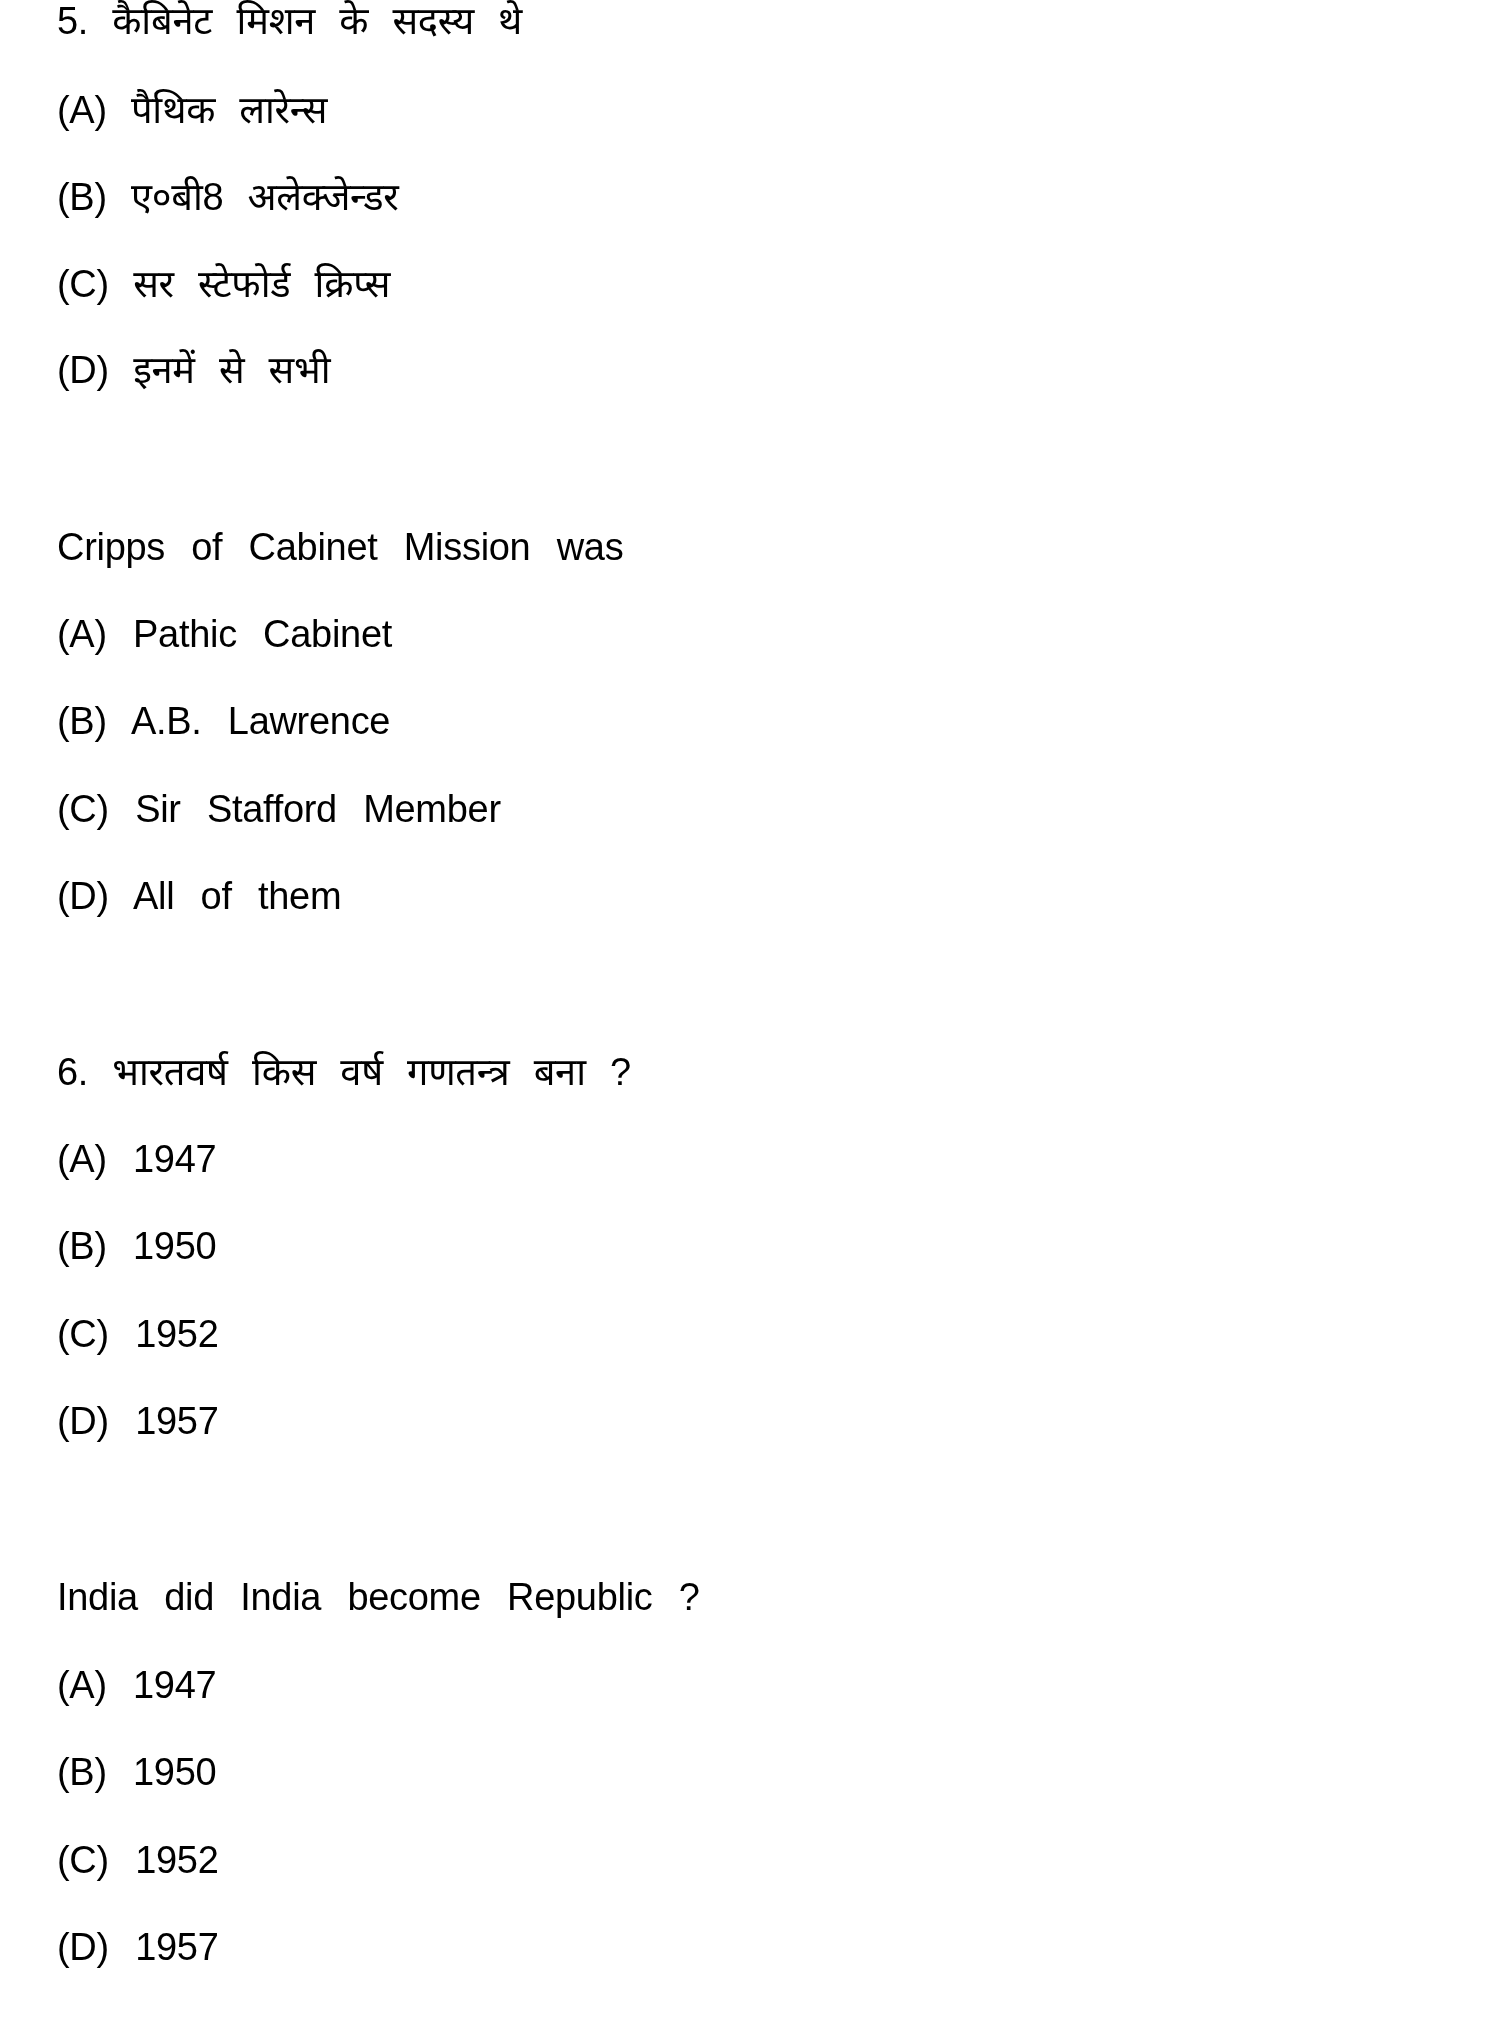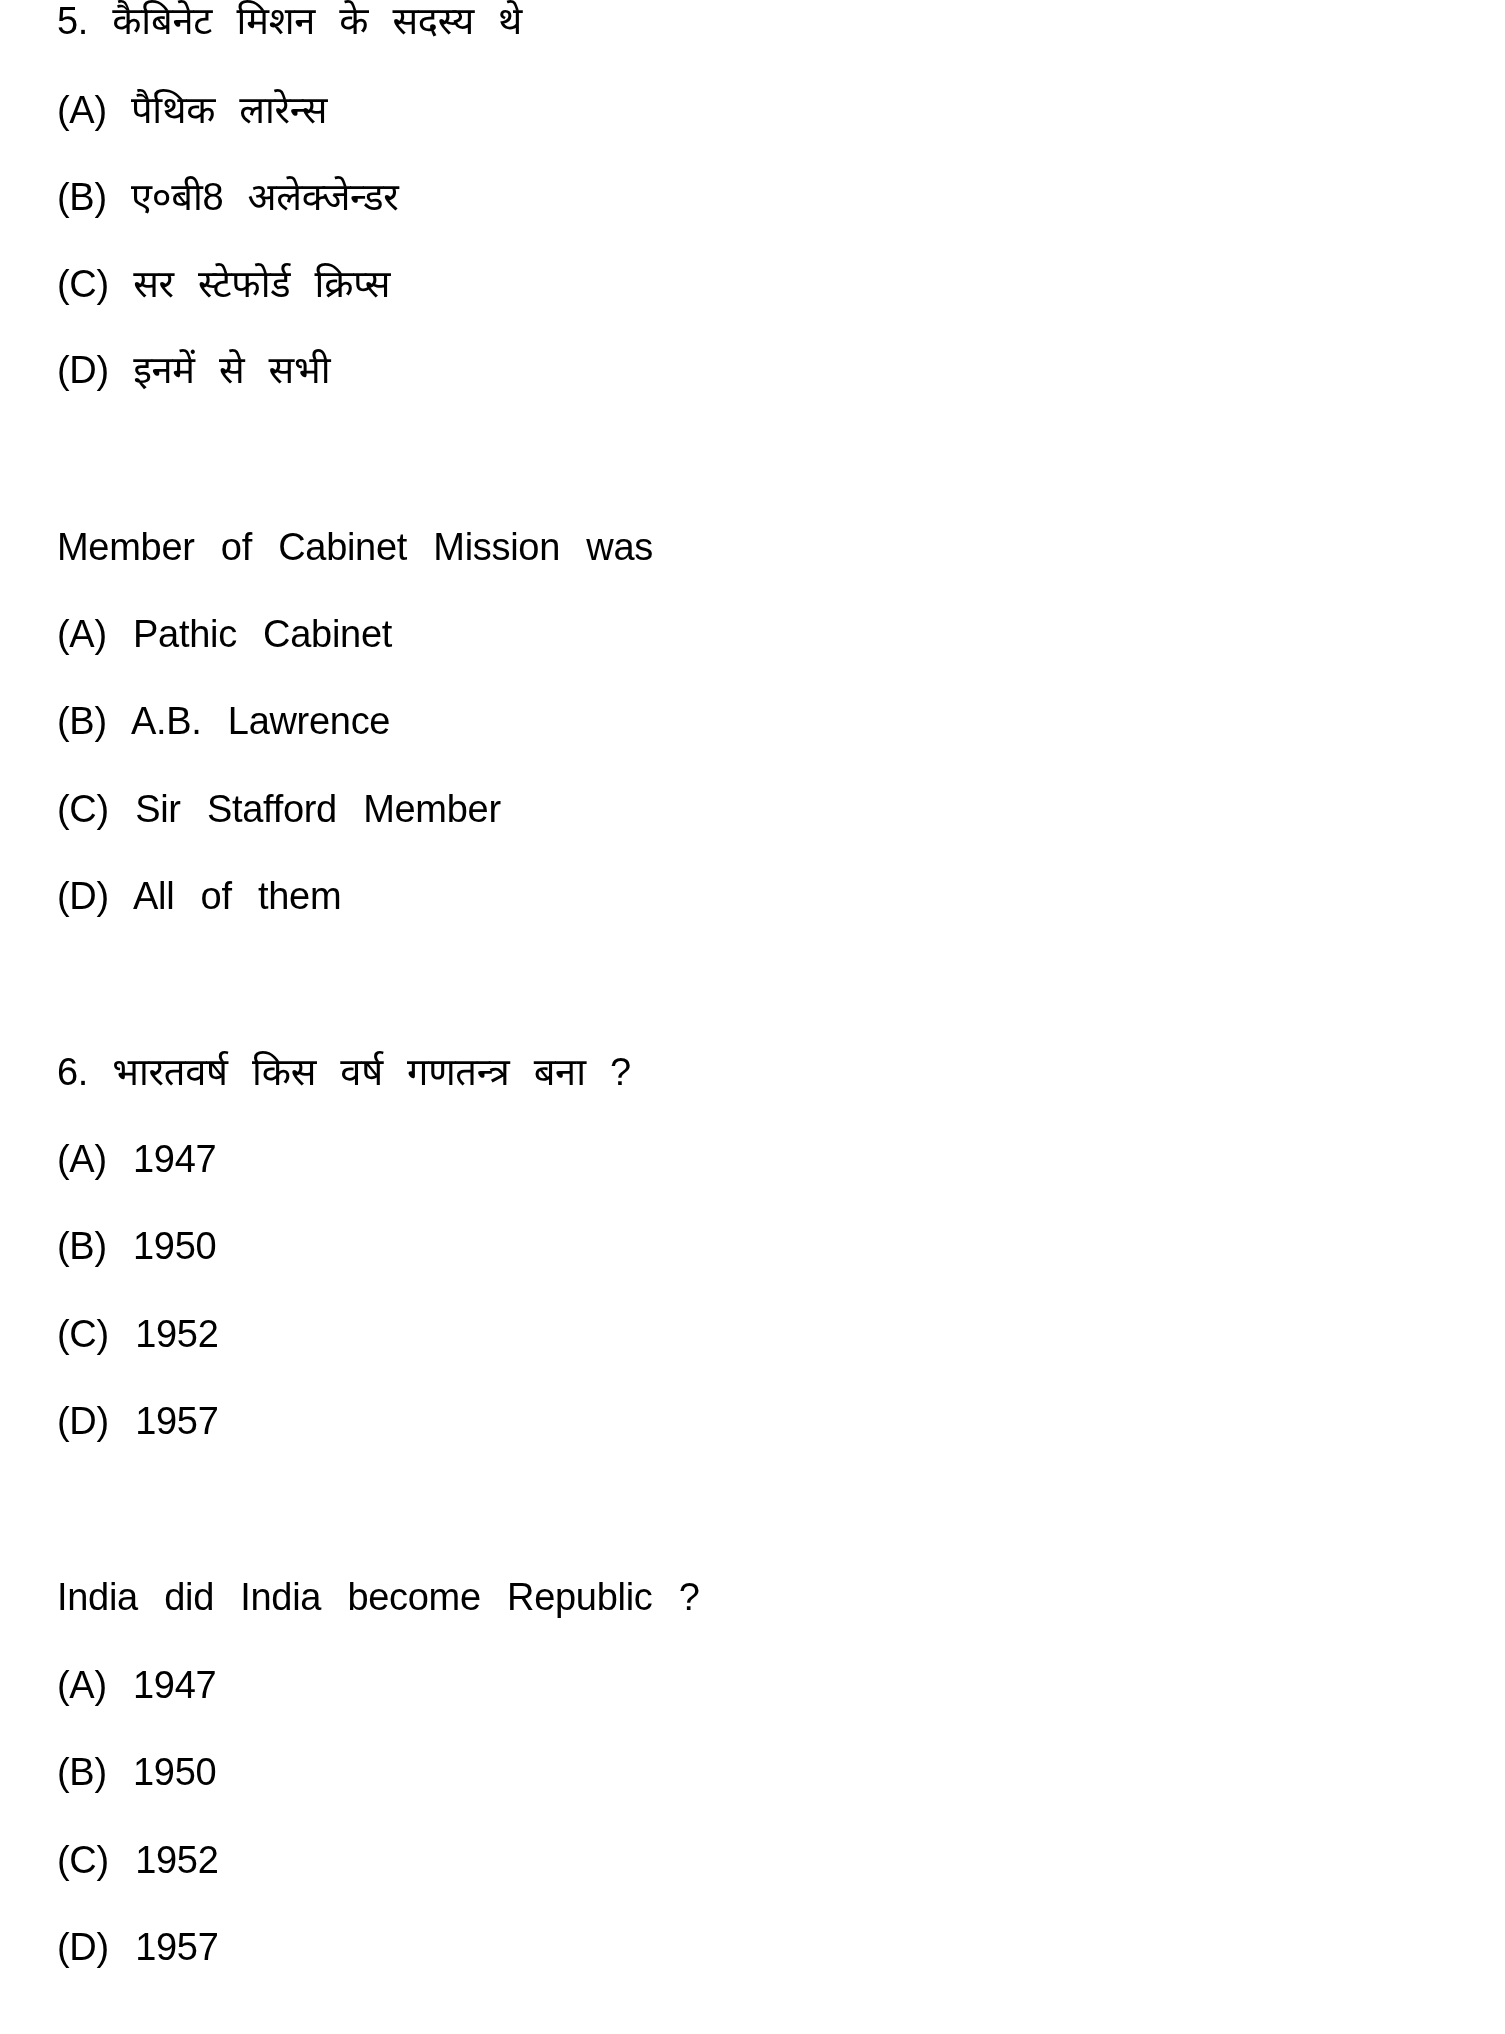--- a/index.html
+++ b/index.html
@@ -46,21 +46,21 @@
 
   <div>
     <p class="line hi" style="top:2px;"><span>5.</span> <span>कैबिनेट मिशन के सदस्य थे</span></p>
     <p class="line hi" style="top:91px;"><span class="opt-label">(A)</span> <span>पैथिक लारेन्स</span></p>
     <p class="line hi" style="top:178px;"><span class="opt-label">(B)</span> <span>ए०बी8 अलेक्जेन्डर</span></p>
     <p class="line hi" style="top:265px;text-align:center;"><span class="opt-label">(C)</span> <span>सर स्टेफोर्ड क्रिप्स</span></p>
     <p class="line hi" style="top:351px;text-align:right;"><span class="opt-label">(D)</span> <span>इनमें से सभी</span></p>
   </div>
 
   <div>
-    <p class="line" style="top:528px;"><span>Member of Cabinet Mission was</span></p>
+    <p class="line" style="top:528px;"><span>Cripps of Cabinet Mission was</span></p>
     <p class="line" style="top:615px;"><span class="opt-label">(A)</span> <span>Pathic Cabinet</span></p>
     <p class="line" style="top:702px;"><span class="opt-label">(B)</span> <span>A.B. Lawrence</span></p>
     <p class="line" style="top:790px;"><span class="opt-label">(C)</span> <span>Sir Stafford Member</span></p>
     <p class="line" style="top:877px;"><span class="opt-label">(D)</span> <span>All of them</span></p>
   </div>
 
   <div>
     <p class="line hi" style="top:1053px;"><span>6.</span> <span>भारतवर्ष किस वर्ष गणतन्त्र बना ?</span></p>
     <p class="line" style="top:1140px;"><span class="opt-label">(A)</span> <span>1947</span></p>
     <p class="line" style="top:1227px;"><span class="opt-label">(B)</span> <span>1950</span></p>

